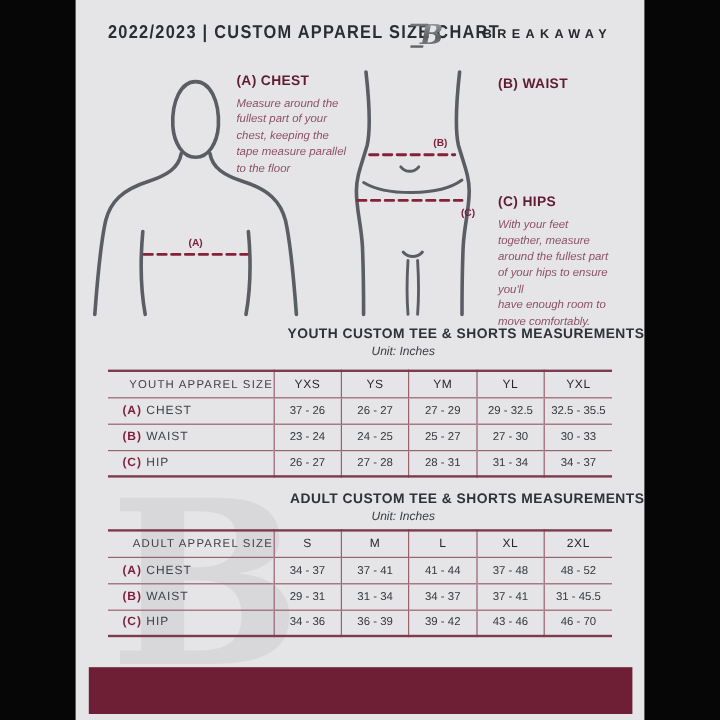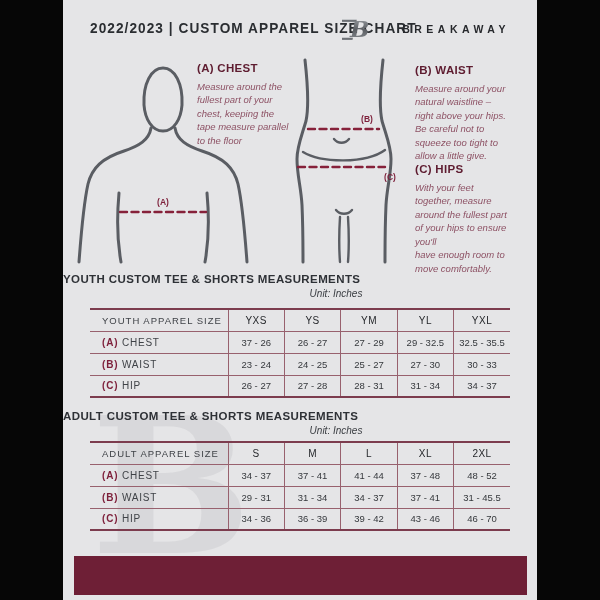--- a/index.html
+++ b/index.html
@@ -22,36 +22,36 @@
   .meas { position:absolute; z-index:2; }
   .meas h3 { font-size:11.5px; font-weight:800; color:#5e1c30; letter-spacing:.3px; margin-bottom:6px; }
   .meas p { font-size:9.5px; font-style:italic; color:#8d5164; line-height:1.42; white-space:pre-line; }
   .meas-a { left:134px; top:62px; width:116px; }
   .meas-b { left:352px; top:64px; width:112px; }
   .meas-c { left:352px; top:163px; width:112px; }
 
   .figures { position:absolute; left:0; top:55px; z-index:1; }
 
   
-  .sec-title { position:absolute; left:0; width:474px; text-align:left; font-size:11.5px; font-weight:bold;
+  .sec-title { position:absolute; left:0; width:474px; text-align:right; font-size:11.5px; font-weight:bold;
     color:#2e3136; letter-spacing:.4px; z-index:2; }
   .sec-unit  { position:absolute; left:0; width:546px; text-align:center; font-size:10px; font-style:italic;
     color:#3a3d42; z-index:2; }
   .yt-title { top:273px; } .yt-unit { top:288px; }
   .ad-title { top:410px; } .ad-unit { top:425px; }
 
   
   table.szt { position:absolute; left:27px; width:420px; border-collapse:collapse; table-layout:fixed;
     border-top:2px solid #7c3c4e; border-bottom:2px solid #7c3c4e; z-index:2; background:transparent; }
   #youth-table { top:308px; } #adult-table { top:441px; }
   .szt th, .szt td { border-left:1.4px solid #98616e; font-weight:normal; vertical-align:middle; }
   .szt th:first-child, .szt td:first-child { border-left:none; }
   .szt tbody th, .szt tbody td { border-top:1.4px solid #98616e; }
   .szt thead tr { height:22px; } .szt tbody tr { height:22px; }
-  .szt .label-h { text-align:left; padding-left:12px; font-size:9.5px; color:#3f4247; letter-spacing:1px; }
+  .szt .label-h { text-align:right; padding-left:12px; font-size:9.5px; color:#3f4247; letter-spacing:1px; }
   .szt .size-h { text-align:center; font-size:10px; font-weight:normal; color:#26282c; letter-spacing:.5px; }
   .szt .row-h { text-align:left; padding-left:12px; font-size:10px; color:#3f4247; letter-spacing:.8px; }
   .szt .row-h .k { font-weight:bold; color:#7d1f3a; }
   .szt td { text-align:center; font-size:9.5px; color:#35383c; }
 
   .footer-bar { position:absolute; left:11px; top:556px; width:453px; height:39px; background:#6e1f36; z-index:2; }
 </style>
 </head>
 <body>
 
@@ -114,26 +114,20 @@
     <div class="meas meas-a">
       <h3>(A) CHEST</h3>
       <p>Measure around the
 fullest part of your
 chest, keeping the
 tape measure parallel
 to the floor</p>
     </div>
     <div class="meas meas-b">
       <h3>(B) WAIST</h3>
-      <p>Measure around your
-natural waistline –
-right above your hips.
-Be careful not to
-squeeze too tight to
-allow a little give.</p>
     </div>
     <div class="meas meas-c">
       <h3>(C) HIPS</h3>
       <p>With your feet
 together, measure
 around the fullest part
 of your hips to ensure
 you'll
 have enough room to
 move comfortably.</p>

